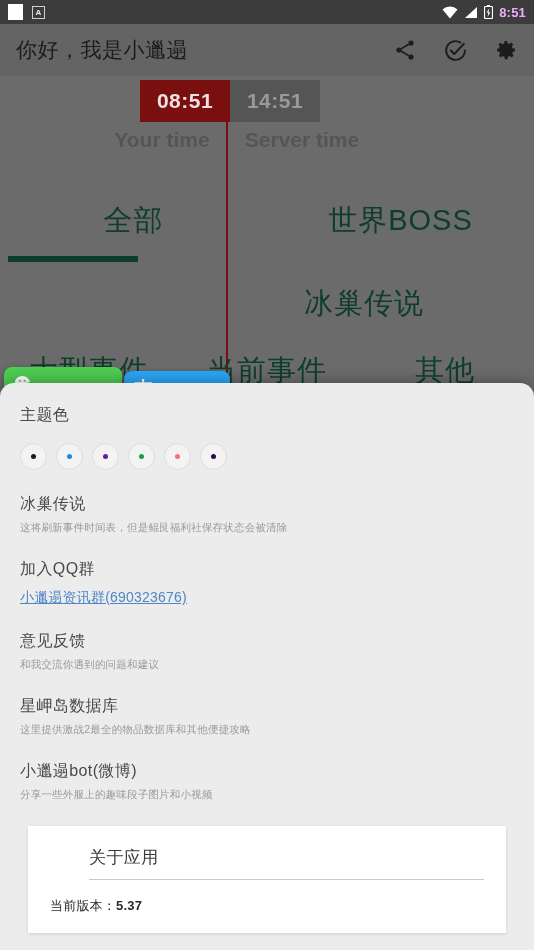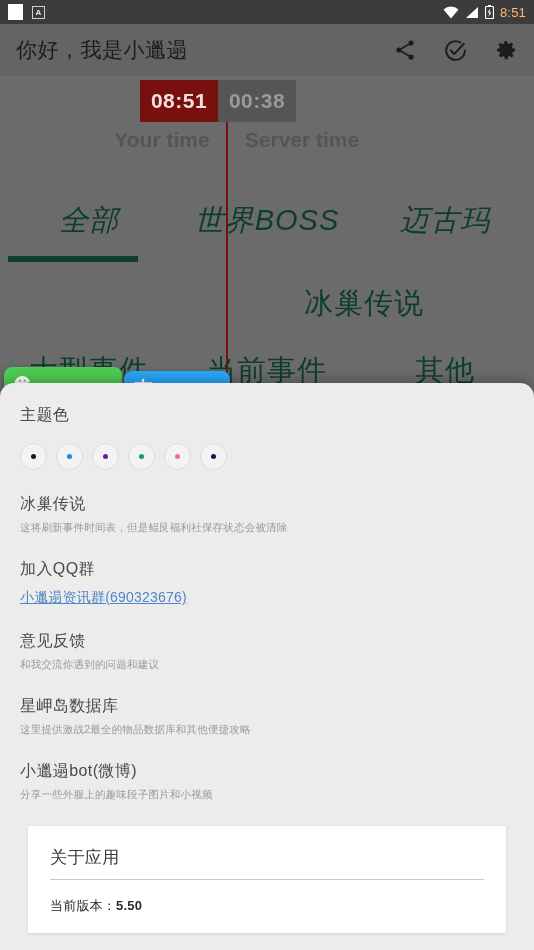--- a/index.html
+++ b/index.html
@@ -25,49 +25,49 @@
     padding: 0 8px;
     color: #ffffff;
   }
   .sb-left { display: flex; align-items: center; gap: 9px; }
   .sb-sq { width: 15px; height: 16px; background: #fff; }
   .sb-a {
     width: 13px; height: 13px; border: 1px solid #cfcfcf; color: #e8e8e8;
     font-size: 8px; line-height: 11px; text-align: center; font-weight: bold;
   }
   .sb-right { margin-left: auto; display: flex; align-items: center; gap: 6px; }
-  .sb-time { font-size: 13px; font-weight: normal; letter-spacing: .2px; color: #fdba74; }
+  .sb-time { font-size: 13px; font-weight: bold; letter-spacing: .2px; color: #f0abfc; }
 
   
   .appbar {
     position: absolute; top: 24px; left: 0; right: 0; height: 52px;
     background: #646464;
     display: flex; align-items: center;
     padding: 8px 16px;
   }
   .appbar-title { font-size: 21px; color: #1c1c1c; letter-spacing: .5px; }
   .appbar-actions { margin-left: auto; display: flex; align-items: center; gap: 26px; }
   .appbar-actions svg { display: block; }
 
   
   .timeline { position: absolute; top: 76px; left: 0; right: 0; height: 307px; }
   .time-row { position: absolute; top: 4px; left: 140px; display: flex; }
-  .chip { width: 78px; height: 42px; display: flex; align-items: center; justify-content: center;
+  .chip { width: 90px; height: 42px; display: flex; align-items: center; justify-content: center;
           font-size: 21px; font-weight: bold; letter-spacing: .5px; }
   .chip-your { background: #7a0f0f; color: #f0e0e0; }
   .chip-server { background: #555555; color: #9a9a9a; }
   .time-labels { position: absolute; top: 52px; left: 100px; display: flex; gap: 14px;
                  font-size: 21px; font-weight: bold; color: #555555; }
   .time-labels .your { width: 124px; text-align: center; }
   .time-labels .server { width: 128px; text-align: center; }
 
   .redline { position: absolute; top: 46px; left: 226px; width: 2px; height: 337px; background: #7a0f0f; }
 
   .tabrow { position: absolute; left: 0; right: 0; display: flex; color: #0d3d2b; }
-  .tabrow1 { top: 125px; font-style: italic; }
+  .tabrow1 { top: 125px; }
   .tabrow2 { top: 275px; }
   .tab { flex: 1; text-align: center; font-size: 29px; letter-spacing: 1px; position: relative; }
   .tab-underline { position: absolute; left: 8px; top: 180px; width: 130px; height: 6px; background: #0d3d2b; }
   .event-label { position: absolute; top: 208px; right: 0; width: 230px; text-align: left;
                  font-size: 29px; color: #0d3d2b; letter-spacing: 1px; }
 
   
   .dcard {
     position: absolute; border-radius: 8px; color: #fff;
     box-shadow: 0 2px 6px rgba(0,0,0,.3);
@@ -103,21 +103,21 @@
   .qq-links { margin-top: 8px; }
   .qq-link { display: block; font-size: 14px; color: #4f86c6; margin-top: 9px; letter-spacing: .2px; }
 
   
   .about-card {
     margin: 6px 28px 0 28px; background: #ffffff;
     padding: 20px 22px 18px 22px;
     box-shadow: 0 1px 3px rgba(0,0,0,.12);
   }
   .about-title { font-size: 17px; color: #3a3a3a; padding-bottom: 10px;
-                 border-bottom: 1px solid #c9c9c9; letter-spacing: .4px; }
+                 border-bottom: 1px solid #c9c9c9; letter-spacing: .4px; margin-left: 39px; }
   .about-line { font-size: 13px; color: #2b2b2b; margin-top: 17px; letter-spacing: .2px; }
   .about-line b { font-weight: bold; }
 </style>
 </head>
 <body>
 
 <div id="app">
 
   <div class="backdrop"></div>
 
@@ -157,32 +157,31 @@
       </svg>
       <svg width="24" height="24" viewBox="0 0 24 24">
         <path fill="#1c1c1c" d="M12 8.2a3.8 3.8 0 1 0 0 7.6 3.8 3.8 0 0 0 0-7.6zm9 5.1v-2.6l-2.4-.4a6.9 6.9 0 0 0-.8-1.9l1.4-2-1.8-1.8-2 1.4a6.9 6.9 0 0 0-1.9-.8L13.1 3h-2.6l-.4 2.4c-.7.2-1.3.4-1.9.8l-2-1.4-1.8 1.8 1.4 2c-.4.6-.6 1.2-.8 1.9L3 10.7v2.6l2.4.4c.2.7.4 1.3.8 1.9l-1.4 2 1.8 1.8 2-1.4c.6.4 1.2.6 1.9.8l.4 2.4h2.6l.4-2.4c.7-.2 1.3-.4 1.9-.8l2 1.4 1.8-1.8-1.4-2c.4-.6.6-1.2.8-1.9l2.4-.4z"></path>
       </svg>
     </div>
   </div>
 
   <div class="timeline">
     <div class="time-row">
       <div class="chip chip-your">08:51</div>
-      <div class="chip chip-server">00:38</div>
+      <div class="chip chip-server">14:51</div>
     </div>
     <div class="time-labels">
       <div class="your">Your time</div>
       <div class="server">Server time</div>
     </div>
     <div class="redline"></div>
 
     <div class="tabrow tabrow1">
       <div class="tab">全部</div>
       <div class="tab">世界BOSS</div>
-      <div class="tab">迈古玛</div>
     </div>
     <div class="tab-underline"></div>
     <div class="event-label">冰巢传说</div>
 
     <div class="tabrow tabrow2">
       <div class="tab">大型事件</div>
       <div class="tab">当前事件</div>
       <div class="tab">其他</div>
     </div>
 
@@ -259,19 +258,19 @@
       <div class="sec">
         <div class="sec-title">小邋遢bot(微博)</div>
         <div class="sec-sub">分享一些外服上的趣味段子图片和小视频</div>
       </div>
 
     </div>
 
     <div class="about-card">
       <div class="about-title">关于应用</div>
       <div class="about-line">
-        <span>当前版本：</span><b>5.50</b>
+        <span>当前版本：</span><b>5.37</b>
       </div>
 
     </div>
   </div>
 
 </div>
 
 </body></html>

